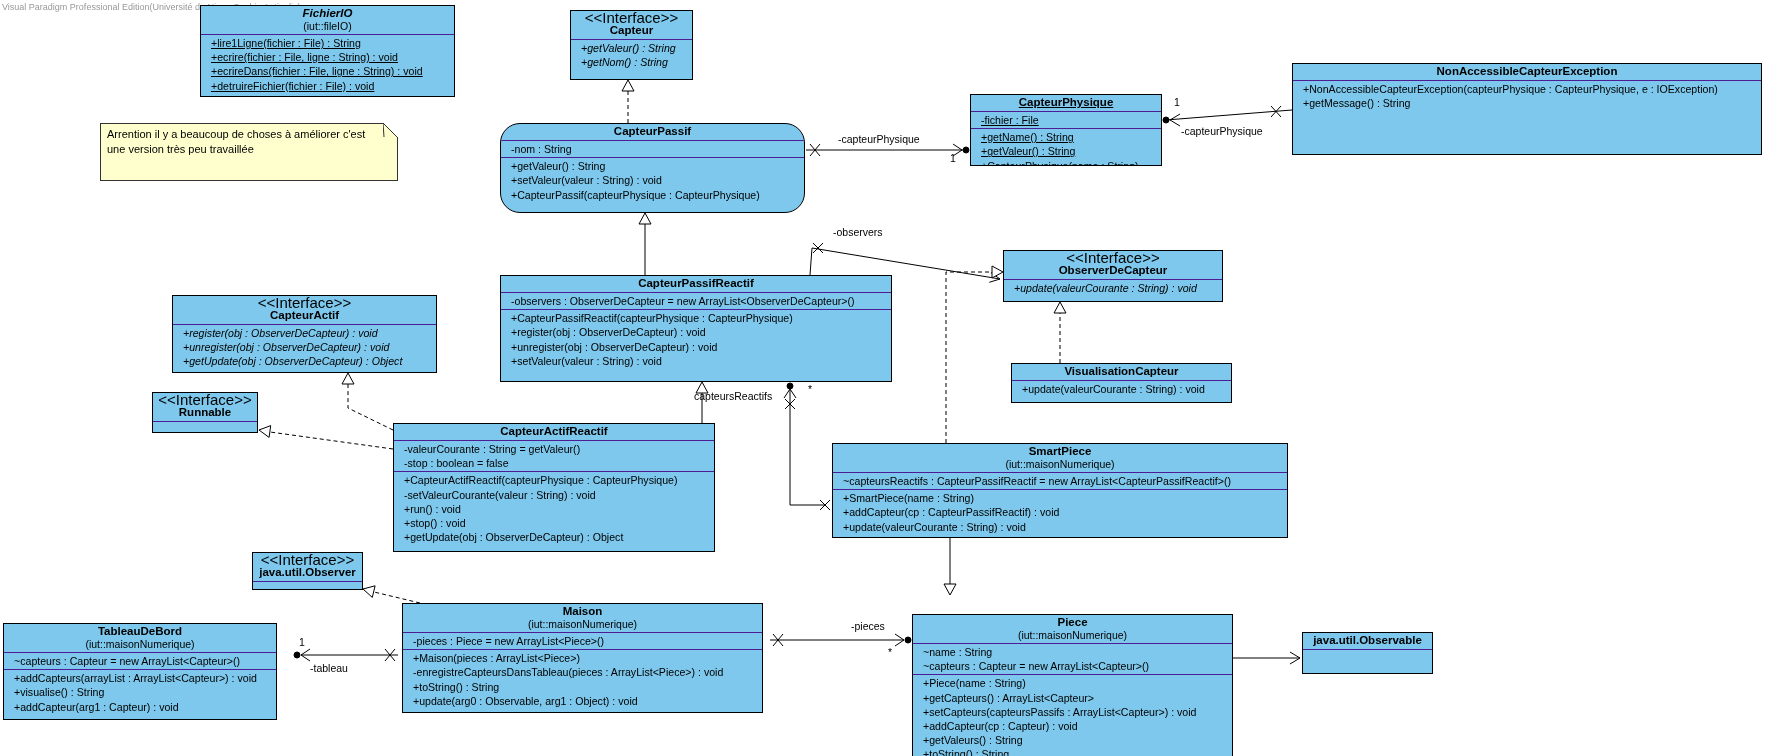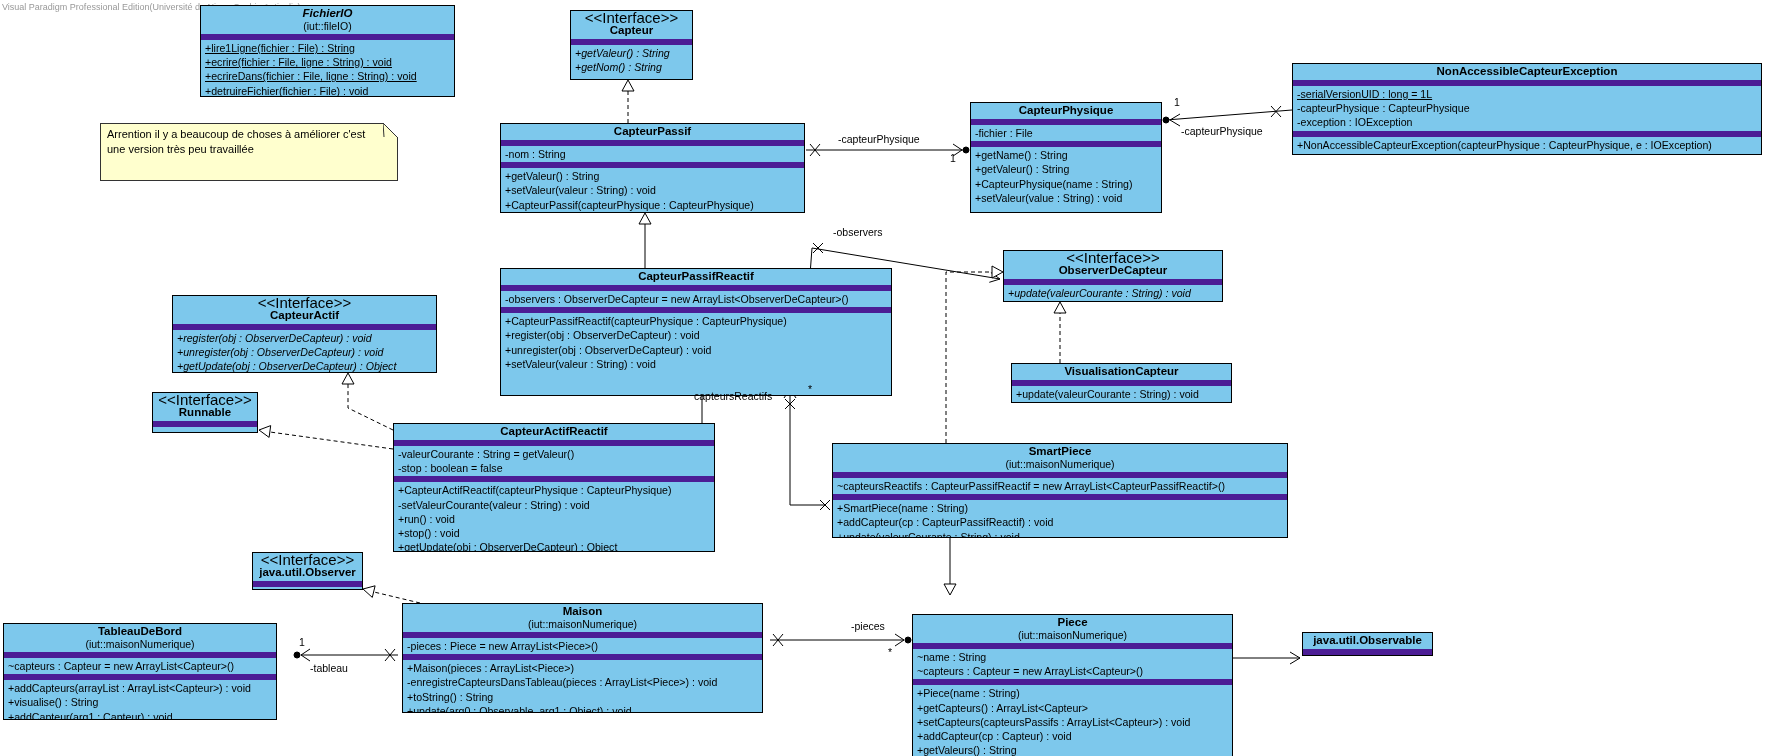--- a/index.html
+++ b/index.html
@@ -8,21 +8,21 @@
   #watermark{position:absolute;left:2px;top:2px;font-size:9px;color:#999;z-index:1;white-space:nowrap;}
   #rel-layer{position:absolute;left:0;top:0;z-index:2;}
   #classes-layer{position:absolute;left:0;top:0;width:1766px;height:756px;z-index:3;pointer-events:none;}
   #labels-layer{position:absolute;left:0;top:0;width:1766px;height:756px;z-index:5;pointer-events:none;}
   .uml-class{position:absolute;background:#7DC8EC;border:1px solid #000;box-sizing:border-box;
              display:flex;flex-direction:column;overflow:hidden;pointer-events:auto;}
   .uml-head{text-align:center;padding:1px 3px 2px 3px;}
   .stereotype{font-size:15px;line-height:12px;}
   .cls-name{font-weight:bold;font-size:11.5px;line-height:13px;white-space:nowrap;}
   .cls-pkg{font-size:10.5px;line-height:12px;white-space:nowrap;}
-  .compartment{border-top:6px solid #4c1d95;padding:1px 4px;}
+  .compartment{border-top:1px solid #4c1d95;padding:1px 10px;}
   .compartment:last-child{flex:1;}
   .member{font-size:10.6px;line-height:14.2px;white-space:nowrap;}
   .u{text-decoration:underline;}
   .i{font-style:italic;}
   .note{position:absolute;left:100px;top:123px;width:298px;height:58px;box-sizing:border-box;
         background:#FFFFCE;border:1px solid #333;z-index:4;padding:3px 16px 3px 6px;}
   .note-text{font-size:11px;line-height:15px;}
   .note-fold{position:absolute;top:-1px;right:-1px;}
   .rel-label{position:absolute;font-size:10.5px;white-space:nowrap;line-height:12px;}
 </style>
@@ -150,73 +150,68 @@
     <div class="uml-class" style="left: 570px; top: 10px; width: 123px; height: 70px;">
       <div class="uml-head">
         <div class="stereotype">&lt;&lt;Interface&gt;&gt;</div>
         <div class="cls-name">Capteur</div>
       </div>
       <div class="compartment">
         <div class="member i">+getValeur() : String</div>
         <div class="member i">+getNom() : String</div>
       </div>
     </div>
-    <div class="uml-class" style="left: 500px; top: 123px; width: 305px; height: 90px;">
+    <div class="uml-class" style="left: 500px; top: 123px; width: 305px; height: 90px; border-radius: 20px;">
       <div class="uml-head">
         <div class="cls-name">CapteurPassif</div>
       </div>
       <div class="compartment">
         <div class="member">-nom : String</div>
       </div>
       <div class="compartment">
         <div class="member">+getValeur() : String</div>
         <div class="member">+setValeur(valeur : String) : void</div>
         <div class="member">+CapteurPassif(capteurPhysique : CapteurPhysique)</div>
       </div>
     </div>
-    <div class="uml-class" style="left: 970px; top: 102px; width: 192px; height: 111px;">
+    <div class="uml-class" style="left: 970px; top: 94px; width: 192px; height: 72px; text-decoration: underline;">
       <div class="uml-head">
         <div class="cls-name">CapteurPhysique</div>
       </div>
       <div class="compartment">
         <div class="member">-fichier : File</div>
       </div>
       <div class="compartment">
         <div class="member">+getName() : String</div>
         <div class="member">+getValeur() : String</div>
         <div class="member">+CapteurPhysique(name : String)</div>
         <div class="member">+setValeur(value : String) : void</div>
       </div>
     </div>
     <div class="uml-class" style="left: 1292px; top: 63px; width: 470px; height: 92px;">
       <div class="uml-head">
         <div class="cls-name">NonAccessibleCapteurException</div>
       </div>
       <div class="compartment">
-        <div class="member u">-serialVersionUID : long = 1L</div>
-        <div class="member">-capteurPhysique : CapteurPhysique</div>
-        <div class="member">-exception : IOException</div>
-      </div>
-      <div class="compartment">
         <div class="member">+NonAccessibleCapteurException(capteurPhysique : CapteurPhysique, e : IOException)</div>
         <div class="member">+getMessage() : String</div>
       </div>
     </div>
     <div class="uml-class" style="left: 172px; top: 295px; width: 265px; height: 78px;">
       <div class="uml-head">
         <div class="stereotype">&lt;&lt;Interface&gt;&gt;</div>
         <div class="cls-name">CapteurActif</div>
       </div>
       <div class="compartment">
         <div class="member i">+register(obj : ObserverDeCapteur) : void</div>
         <div class="member i">+unregister(obj : ObserverDeCapteur) : void</div>
         <div class="member i">+getUpdate(obj : ObserverDeCapteur) : Object</div>
       </div>
     </div>
-    <div class="uml-class" style="left: 500px; top: 268px; width: 392px; height: 128px;">
+    <div class="uml-class" style="left: 500px; top: 275px; width: 392px; height: 107px;">
       <div class="uml-head">
         <div class="cls-name">CapteurPassifReactif</div>
       </div>
       <div class="compartment">
         <div class="member">-observers : ObserverDeCapteur = new ArrayList&lt;ObserverDeCapteur&gt;()</div>
       </div>
       <div class="compartment">
         <div class="member">+CapteurPassifReactif(capteurPhysique : CapteurPhysique)</div>
         <div class="member">+register(obj : ObserverDeCapteur) : void</div>
         <div class="member">+unregister(obj : ObserverDeCapteur) : void</div>
@@ -324,21 +319,21 @@
       </div>
       <div class="compartment">
         <div class="member">+Piece(name : String)</div>
         <div class="member">+getCapteurs() : ArrayList&lt;Capteur&gt;</div>
         <div class="member">+setCapteurs(capteursPassifs : ArrayList&lt;Capteur&gt;) : void</div>
         <div class="member">+addCapteur(cp : Capteur) : void</div>
         <div class="member">+getValeurs() : String</div>
         <div class="member">+toString() : String</div>
       </div>
     </div>
-    <div class="uml-class" style="left: 1302px; top: 632px; width: 131px; height: 24px;">
+    <div class="uml-class" style="left: 1302px; top: 632px; width: 131px; height: 42px;">
       <div class="uml-head">
         <div class="cls-name">java.util.Observable</div>
       </div>
       <div class="compartment" style="min-height: 22px;"></div>
     </div>
   </div>
 
 <div class="note">
   <div class="note-text">Arrention il y a beaucoup de choses à améliorer c'est une version très peu travaillée</div>
   <svg class="note-fold" width="15" height="15">

